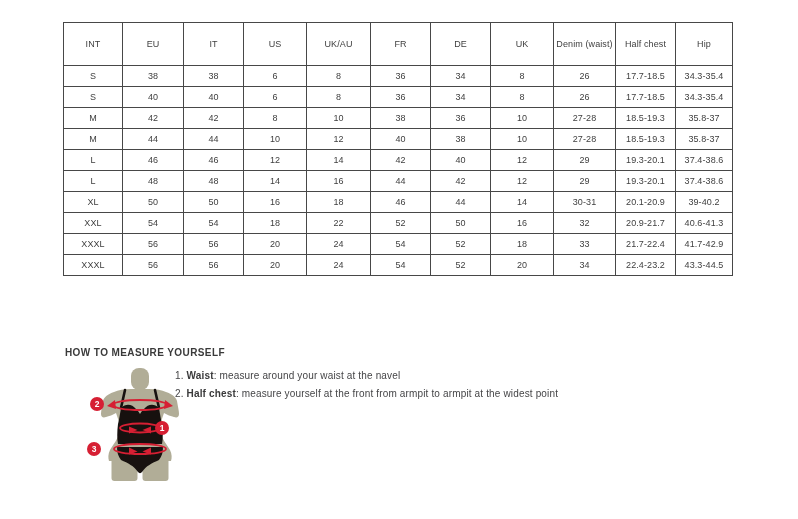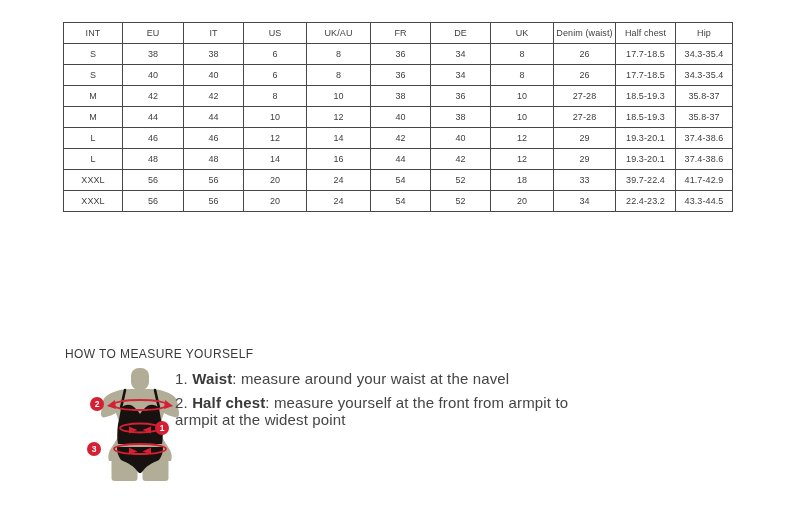--- a/index.html
+++ b/index.html
@@ -35,48 +35,48 @@
     text-align: center;
     vertical-align: middle;
     font-size: 9px;
     color: var(--table-text);
     padding: 0;
     font-weight: normal;
     letter-spacing: 0.1px;
     white-space: nowrap;
     overflow: hidden;
   }
-  .size-table thead th { height: 21px; }
+  .size-table thead th { height: 43px; }
   .size-table tbody td { height: 21px; }
 
   
   .measure-title {
     position: absolute;
     left: 65px;
     top: 347px;
-    font-size: 12px;
-    font-weight: normal;
+    font-size: 10px;
+    font-weight: bold;
     letter-spacing: 0.4px;
     color: #3a3a3a;
   }
   .measure-figure {
     position: absolute;
     left: 78px;
     top: 367px;
     width: 130px;
     height: 120px;
   }
   .measure-instructions {
     position: absolute;
     left: 175px;
     top: 370px;
     width: 420px;
   }
   .measure-item {
-    font-size: 15px;
+    font-size: 10px;
     color: var(--body-text);
     margin-bottom: 6.5px;
     letter-spacing: 0.15px;
   }
   .measure-item b { color: #3a3a3b; }
 
   
   .mannequin { fill: var(--mannequin); }
   .suit { fill: var(--suit); }
   .suit-stroke { stroke: var(--suit); stroke-width: 2.6; fill: none; stroke-linecap: round; }
@@ -195,30 +195,56 @@
         <td>14</td>
         <td>16</td>
         <td>44</td>
         <td>42</td>
         <td>12</td>
         <td>29</td>
         <td>19.3-20.1</td>
         <td>37.4-38.6</td>
       </tr>
       <tr>
+        <td>XL</td>
+        <td>50</td>
+        <td>50</td>
+        <td>16</td>
+        <td>18</td>
+        <td>46</td>
+        <td>44</td>
+        <td>14</td>
+        <td>30-31</td>
+        <td>20.1-20.9</td>
+        <td>39-40.2</td>
+      </tr>
+      <tr>
+        <td>XXL</td>
+        <td>54</td>
+        <td>54</td>
+        <td>18</td>
+        <td>22</td>
+        <td>52</td>
+        <td>50</td>
+        <td>16</td>
+        <td>32</td>
+        <td>20.9-21.7</td>
+        <td>40.6-41.3</td>
+      </tr>
+      <tr>
         <td>XXXL</td>
         <td>56</td>
         <td>56</td>
         <td>20</td>
         <td>24</td>
         <td>54</td>
         <td>52</td>
         <td>18</td>
         <td>33</td>
-        <td>39.7-22.4</td>
+        <td>21.7-22.4</td>
         <td>41.7-42.9</td>
       </tr>
       <tr>
         <td>XXXL</td>
         <td>56</td>
         <td>56</td>
         <td>20</td>
         <td>24</td>
         <td>54</td>
         <td>52</td>

